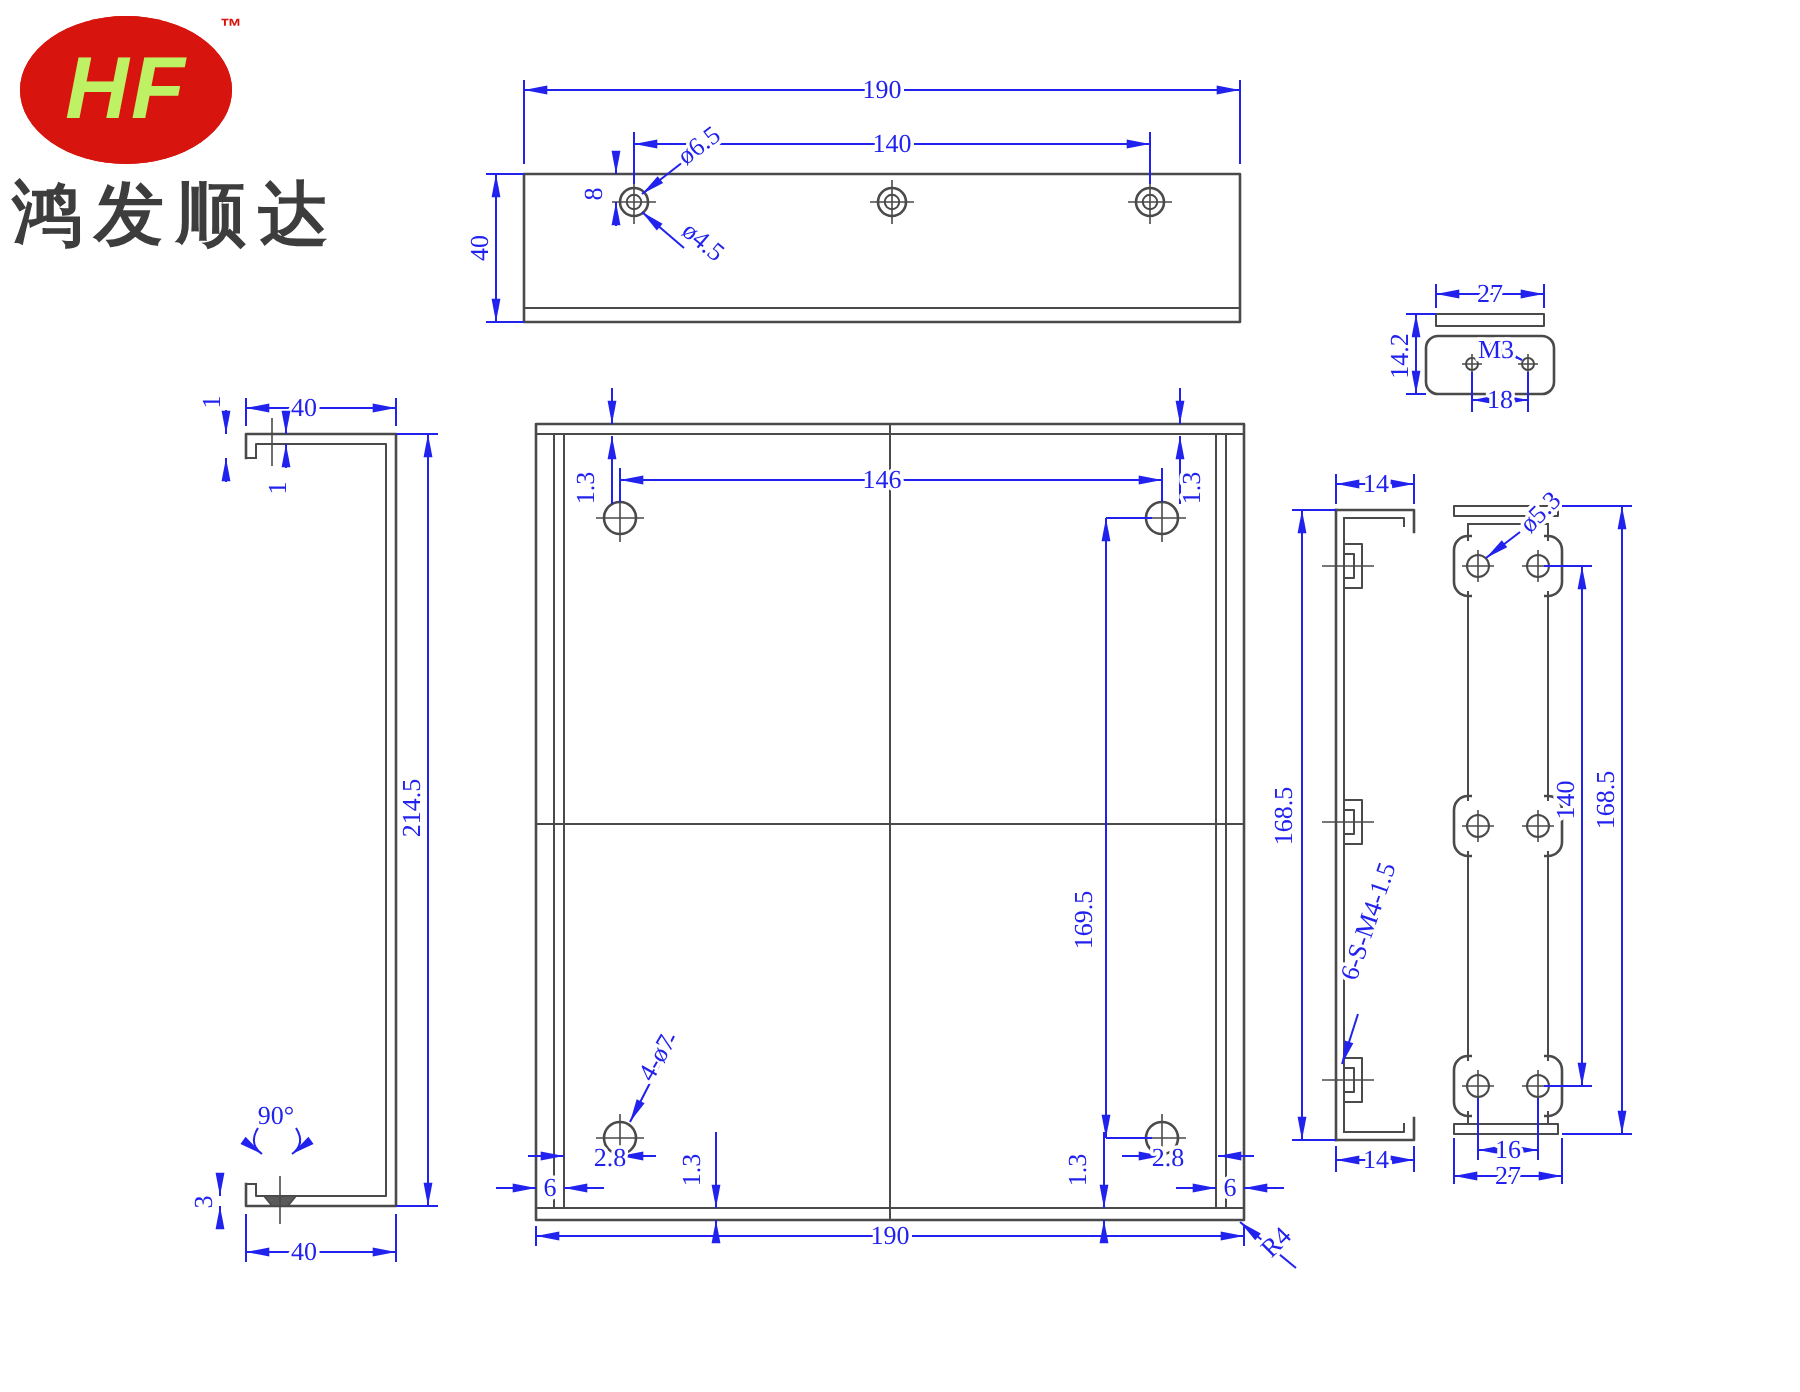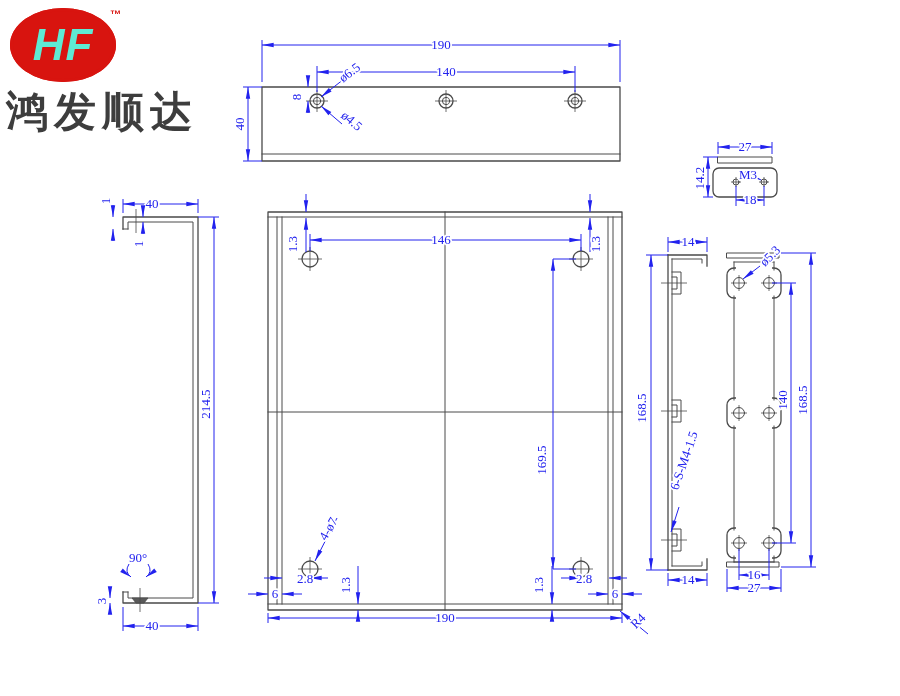--- a/index.html
+++ b/index.html
@@ -5,26 +5,26 @@
   html,body{margin:0;padding:0;background:#f6f6f6;}
   .stage{position:relative;width:900px;height:696px;background:#ffffff;overflow:hidden;
          font-family:"Liberation Sans",sans-serif;}
   .stage svg{position:absolute;left:0;top:0;}
 
   
   .logo{position:absolute;left:6px;top:6px;width:210px;height:120px;}
   .logo-ellipse{position:absolute;left:4px;top:2px;width:106px;height:74px;background:#d8140f;
                 border-radius:50%;display:flex;align-items:center;justify-content:center;
                 box-shadow:inset 0 0 0 3px #d8140f;}
-  .logo-hf{color:#5eead4;font-weight:bold;font-style:italic;font-size:44px;letter-spacing:1px;
+  .logo-hf{color:#bef264;font-weight:bold;font-style:italic;font-size:44px;letter-spacing:1px;
            font-family:"Liberation Sans",sans-serif;line-height:1;
            text-shadow:1px 0 #d8140f;}
   .logo-tm{position:absolute;left:104px;top:2px;color:#d8140f;font-size:11px;font-weight:bold;}
   .logo-cn{position:absolute;left:0px;top:78px;width:210px;color:#3d3d3d;font-weight:bold;
-           font-size:42px;letter-spacing:6px;white-space:nowrap;}
+           font-size:35px;letter-spacing:6px;white-space:nowrap;}
 
   
   .g  {stroke:#4a4a4a;fill:none;stroke-width:1.3;stroke-linejoin:round;stroke-linecap:square;}
   .g2 {stroke:#4a4a4a;fill:none;stroke-width:1;stroke-linejoin:round;stroke-linecap:square;}
   .cl {stroke:#4a4a4a;fill:none;stroke-width:0.8;}
   .d  {stroke:#2222ee;fill:none;stroke-width:1;}
   .fillwhite{fill:#ffffff;stroke:none;}
   .csk{fill:#5a5a5a;stroke:#4a4a4a;stroke-width:0.8;}
   text.dt{fill:#2222ee;font-family:"Liberation Serif",serif;font-size:13px;text-anchor:middle;
           stroke:#ffffff;stroke-width:3.5px;paint-order:stroke;stroke-linejoin:round;}

